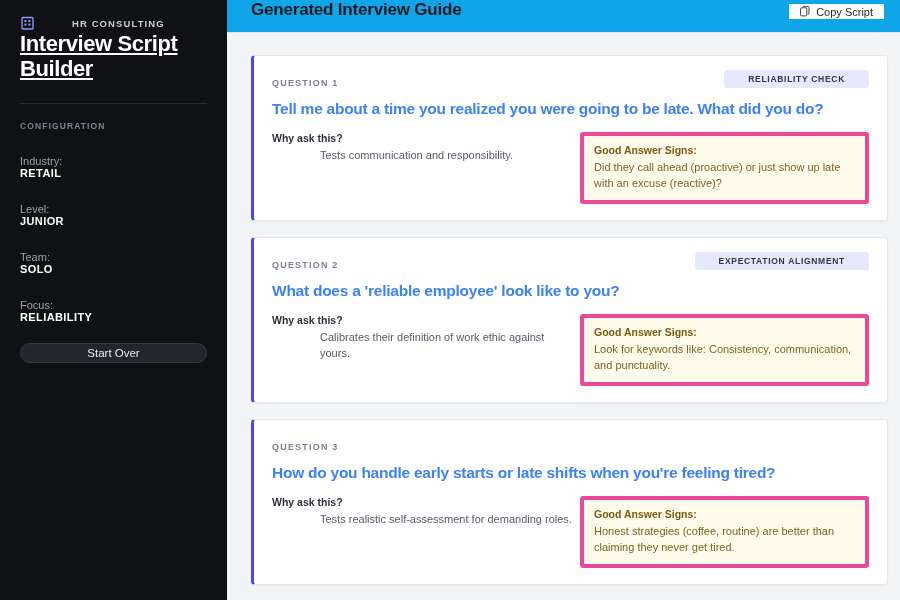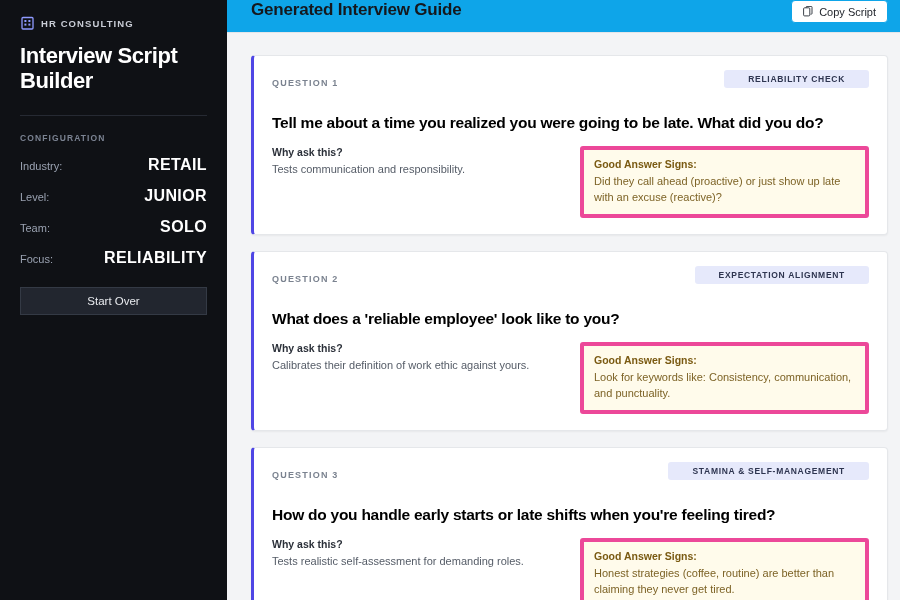--- a/index.html
+++ b/index.html
@@ -24,54 +24,57 @@
   .brand-icon {
     width: 14px; height: 16px;
     display: flex; align-items: center; justify-content: center;
     color: #8f9bff;
   }
   .brand-text {
     font-size: 9.5px;
     letter-spacing: 1.1px;
     font-weight: bold;
     color: #c9cdd6;
+    margin-left: 31px;
   }
   .app-title {
-    margin-top: 12px;
+    margin-top: 0;
     font-size: 22px;
     line-height: 25px;
     font-weight: bold;
     letter-spacing: -0.4px;
     color: #ffffff;
+    text-decoration: underline;
   }
   .divider {
     margin-top: 22px;
     border-top: 1px solid #262a33;
   }
   .config-label {
     margin-top: 17px;
     font-size: 8.5px;
     letter-spacing: 1.1px;
     font-weight: bold;
     color: #7b8392;
   }
   .config-row {
     display: flex; justify-content: space-between; align-items: baseline;
-    margin-top: 13px;
+    margin-top: 24px;
     font-size: 11px;
+    flex-direction: column;
   }
   .config-key { color: #9aa2b1; }
-  .config-val { color: #ffffff; font-weight: bold; font-size: 16px; letter-spacing: 0.4px; }
+  .config-val { color: #ffffff; font-weight: bold; font-size: 11px; letter-spacing: 0.4px; }
   .start-over {
     margin-top: 20px;
     width: 100%;
-    height: 28px;
+    height: 20px;
     background: #22262f;
     border: 1px solid #343a45;
-    border-radius: 0;
+    border-radius: 12px;
     color: #e8eaee;
     font-size: 11.5px;
     font-family: "Liberation Sans", sans-serif;
     cursor: pointer;
   }
 
   
   .main {
     flex: 1;
     background: #f3f4f6;
@@ -91,21 +94,21 @@
     font-size: 17px;
     font-weight: bold;
     color: #15181d;
     letter-spacing: -0.2px;
   }
   .copy-btn {
     display: flex; align-items: center; gap: 6px;
     height: 23px;
     padding: 0 11px;
     background: #fff;
-    border: 1px solid #0ea5e9;
+    border: 4px solid #0ea5e9;
     border-radius: 4px;
     font-size: 11px;
     color: #23272e;
     cursor: pointer;
     font-family: "Liberation Sans", sans-serif;
   }
   .copy-icon { width: 10px; height: 11px; display:block; }
 
   .scroll {
     height: 567px;
@@ -134,43 +137,44 @@
   .tag {
     font-size: 8.5px;
     letter-spacing: 0.7px;
     font-weight: bold;
     color: #2e3550;
     background: #e6e9fb;
     border-radius: 3px;
     padding: 4px 24px;
   }
   .q-text {
-    margin-top: 26px;
+    margin-top: 12px;
     font-size: 15.5px;
     font-weight: bold;
-    color: #000000;
+    color: #3b82f6;
     letter-spacing: -0.25px;
   }
   .cols {
     display: flex;
     gap: 8px;
     margin-top: 14px;
   }
   .col-left { width: 300px; }
   .col-right { flex: 1; }
   .sub-label {
     font-size: 10.5px;
     font-weight: bold;
     color: #2b3039;
     margin-bottom: 3px;
   }
   .sub-text {
     font-size: 11px;
     color: #555c67;
     line-height: 16px;
+    margin-left: 48px;
   }
   .good-box {
     background: #fffbeb;
     border: 4px solid #ec4899;
     border-radius: 3px;
     padding: 8px 10px 9px 10px;
   }
   .good-label {
     font-size: 10.5px;
     font-weight: bold;
@@ -280,21 +284,20 @@
               <div class="good-label">Good Answer Signs:</div>
               <div class="good-text">Look for keywords like: Consistency, communication, and punctuality.</div>
             </div>
           </div>
         </div>
       </section>
 
       <section class="card">
         <div class="card-head">
           <span class="q-num">QUESTION 3</span>
-          <span class="tag">STAMINA &amp; SELF-MANAGEMENT</span>
         </div>
         <div class="q-text">How do you handle early starts or late shifts when you're feeling tired?</div>
         <div class="cols">
           <div class="col-left">
             <div class="sub-label">Why ask this?</div>
             <div class="sub-text">Tests realistic self-assessment for demanding roles.</div>
           </div>
           <div class="col-right">
             <div class="good-box">
               <div class="good-label">Good Answer Signs:</div>

